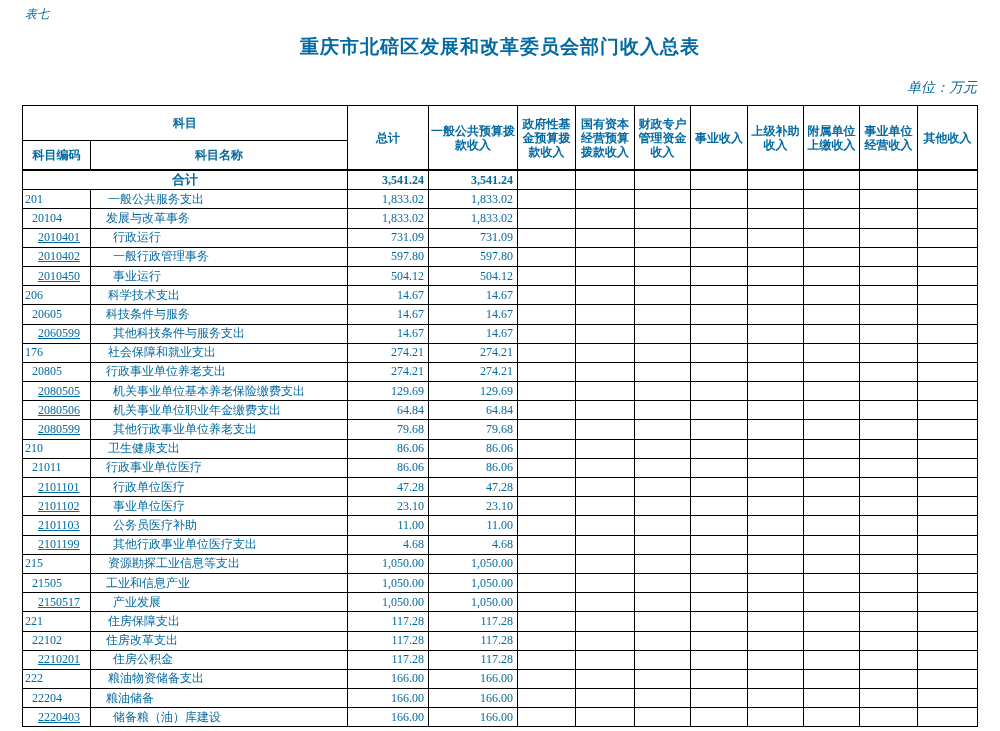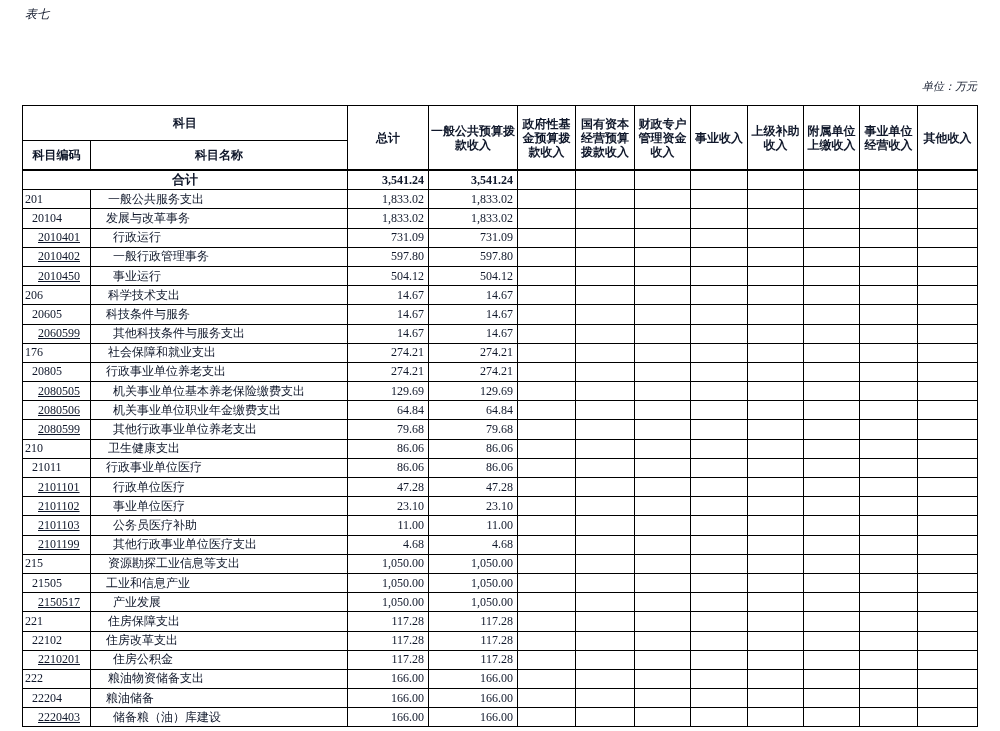--- a/index.html
+++ b/index.html
@@ -1,29 +1,29 @@
 <!DOCTYPE html>
 <html><head>
 <meta charset="utf-8">
 <style>
   html,body{margin:0;padding:0;background:#fff;}
   .page{
     position:relative;width:1000px;height:731px;background:#ffffff;
-    font-family:"Liberation Serif","DejaVu Serif",serif;color:#0f172a;overflow:hidden;
+    font-family:"Liberation Serif","DejaVu Serif",serif;color:#0369a1;overflow:hidden;
   }
   .table-label{
     position:absolute;left:25px;top:6px;font-size:12px;font-style:italic;
   }
   .doc-title{
     position:absolute;left:0;top:34px;width:1000px;text-align:center;
     font-family:"Liberation Sans","DejaVu Sans",sans-serif;
     font-size:19px;font-weight:bold;letter-spacing:1px;
   }
   .unit-note{
-    position:absolute;right:23px;top:79px;font-size:11px;font-style:italic;
+    position:absolute;right:23px;top:79px;font-size:14px;font-style:italic;
   }
   table.data-table{
     position:absolute;left:22px;top:105px;width:955px;
     border-collapse:collapse;table-layout:fixed;
     font-size:12px;
   }
   .data-table th,.data-table td{
     border:1px solid #000;padding:0 3px;overflow:hidden;white-space:nowrap;
   }
   .data-table thead th{
@@ -46,20 +46,21 @@
   tr.lv2 td.name{padding-left:15px;}
   tr.lv3 td.name{padding-left:22px;}
 </style>
 </head>
 <body>
 
 <div class="page">
 
   <div class="table-label">表七</div>
 
+  <div class="doc-title">重庆市北碚区发展和改革委员会部门收入总表</div>
 
   <div class="unit-note">单位：万元</div>
 
   <table class="data-table">
     <colgroup>
       <col style="width:68px">
         <col style="width:257px">
         <col style="width:81px">
         <col style="width:89px">
       <col style="width:58px">

